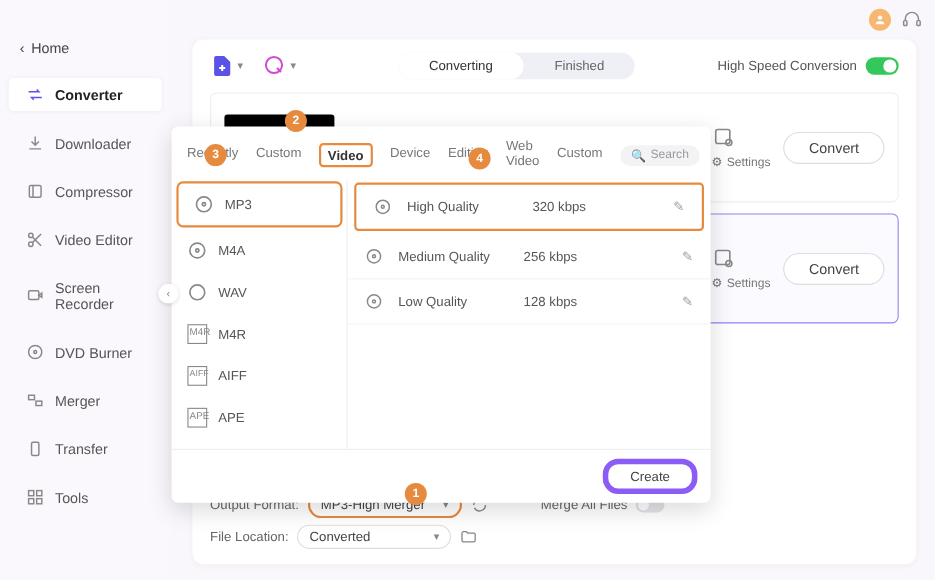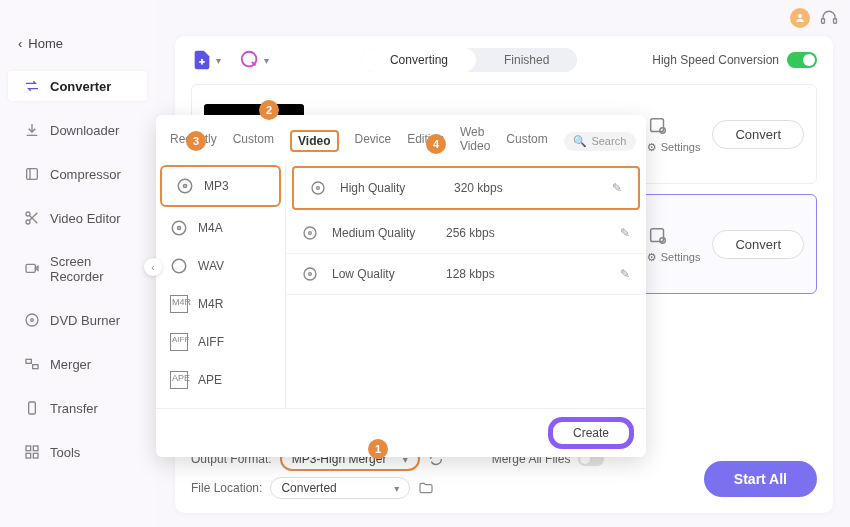--- a/index.html
+++ b/index.html
@@ -59,21 +59,21 @@
 .mergetog::after { content:''; position:absolute; left:2px; top:2px; width:10px; height:10px; background:#fff; border-radius:50%; }
 .folder-ico { width:16px; height:16px; color:#888; }
 
 
 .popup { position:absolute; left:156px; top:115px; width:490px; height:342px; background:#fff; border-radius:6px; box-shadow:0 6px 22px rgba(0,0,0,0.15); z-index:50; display:flex; flex-direction:column; }
 .tabs { display:flex; gap:16px; padding: 10px 14px 6px; font-size:12px; color:#777; align-items:center; }
 .tabs .tab { cursor:pointer; padding-bottom:4px; }
 .tabs .tab.audio { border:2px solid #e68a3f; border-radius:4px; padding:2px 6px; color:#333; font-weight:600; }
 .search { margin-left:auto; display:flex; align-items:center; gap:4px; background:#f3f3f5; border-radius:12px; padding:3px 10px; font-size:11px; color:#999; width:110px; }
 .popbody { flex:1; display:flex; overflow:hidden; }
-.fmtlist { width:130px; border-right:1px solid #eee; overflow:auto; }
+.fmtlist { width:160px; border-right:1px solid #eee; overflow:auto; }
 .fmt { display:flex; align-items:center; gap:10px; padding:10px 14px; font-size:12px; color:#555; cursor:pointer; }
 .fmt.mp3sel { border:2px solid #e68a3f; border-radius:6px; margin:2px 4px; }
 .fmt-ico { width:18px; height:18px; color:#888; flex-shrink:0; }
 .qlist { flex:1; }
 .qrow { display:flex; align-items:center; padding:12px 16px; font-size:12px; color:#555; border-bottom:1px solid #f3f3f3; cursor:pointer; position:relative; }
 .qrow.sel { border:2px solid #e68a3f; border-radius:4px; margin:3px 6px; }
 .qrow .rico { margin-right:14px; width:16px; height:16px; }
 .qrow .bitrate { position:absolute; left:160px; }
 .qrow .edit { margin-left:auto; color:#999; }
 .popfoot { display:flex; justify-content:flex-end; padding:8px 12px; border-top:1px solid #eee; }
@@ -277,21 +277,20 @@
     <div class="brow">
       <span>File Location:</span>
       <div class="dd">
           <span>Converted</span>
           <span class="chev">▾</span>
         </div>
       <svg class="folder-ico" viewBox="0 0 24 24" fill="none" stroke="currentColor" stroke-width="1.8">
           <path d="M3 7a2 2 0 012-2h4l2 2h8a2 2 0 012 2v8a2 2 0 01-2 2H5a2 2 0 01-2-2z"></path>
         </svg>
     </div>
-    <button class="start">Start All</button>
   </div>
 </div>
 
 <div class="popup">
   <div class="tabs">
     <span class="tab">Recently</span>
     <span class="tab">Custom</span>
     <span class="tab audio">Video</span>
     <span class="tab">Device</span>
     <span class="tab">Editing</span>

